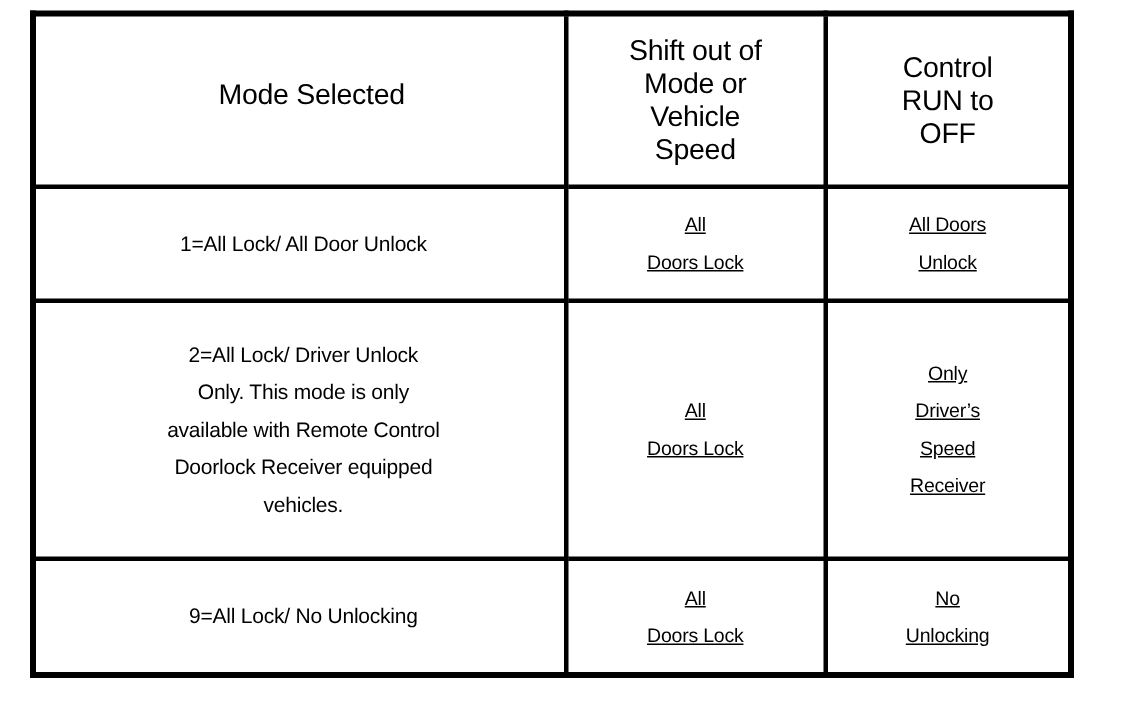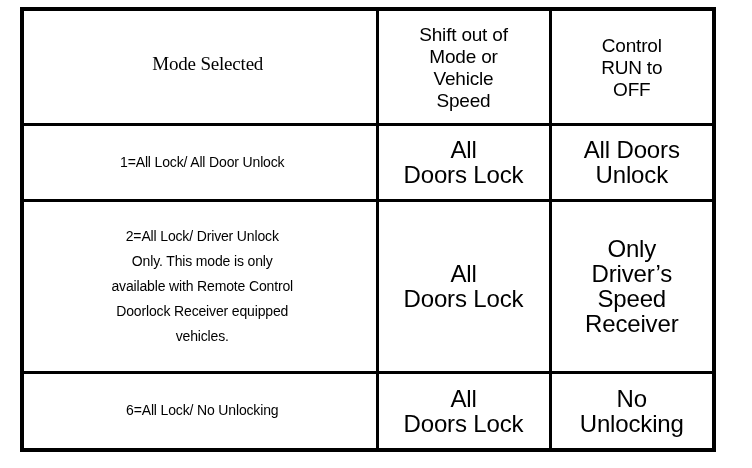--- a/index.html
+++ b/index.html
@@ -60,21 +60,20 @@
     font-weight: bold;
     font-size: 19px;
     line-height: 22px;
     letter-spacing: -0.2px;
   }
 
   .hdr-mode-inner {
     display: block;
     padding: 0 0 6px 16px;
     text-align: center;
-    font-family: Liberation Serif, serif;
   }
 
   .hdr-stack {
     display: block;
     padding: 6px 4px 4px 4px;
   }
 
   .hdr-line { display: block; white-space: nowrap; }
 
   
@@ -85,25 +84,26 @@
     line-height: 25px;
     letter-spacing: -0.15px;
   }
   .mode-inner {
     display: block;
     padding: 4px 6px 4px 11px;
   }
   .mode-line { display: block; }
 
   .val-cell {
-    font-size: 24px;
+    font-size: 13px;
     line-height: 25px;
     letter-spacing: -0.15px;
     text-align: center;
     vertical-align: middle;
+    text-decoration: underline;
   }
   .val-inner { display: block; padding: 2px 3px; }
   .val-line  { display: block; white-space: nowrap; }
 
   .r1 { height: 63px; }
   .r2 { height: 142px; }
   .r3 { height: 64px; }
   .r4 { height: 58px; }
 </style>
 </head>
@@ -187,21 +187,21 @@
             <span class="val-line">Driver’s</span>
             <span class="val-line">Speed</span>
             <span class="val-line">Receiver</span>
           </span>
         </td>
       </tr>
 
       <tr class="r3">
         <td class="mode-cell">
           <span class="mode-inner">
-            <span class="mode-line">6=All Lock/ No Unlocking</span>
+            <span class="mode-line">9=All Lock/ No Unlocking</span>
           </span>
         </td>
         <td class="val-cell">
           <span class="val-inner">
             <span class="val-line">All</span>
             <span class="val-line">Doors Lock</span>
           </span>
         </td>
         <td class="val-cell">
           <span class="val-inner">

